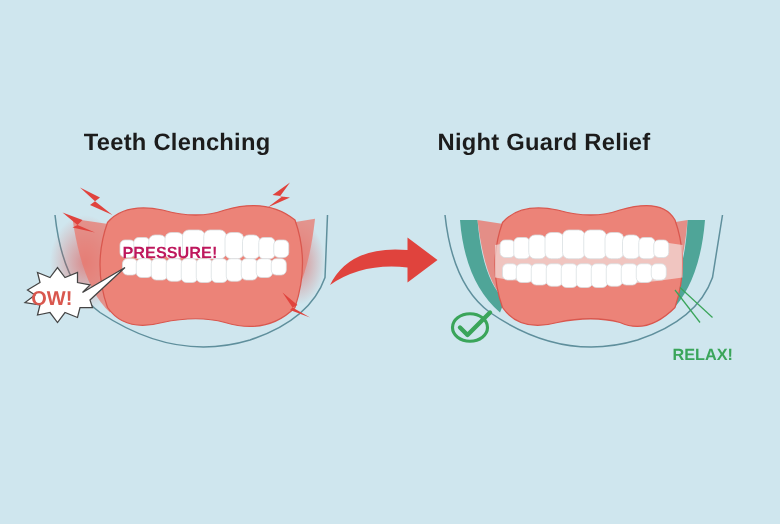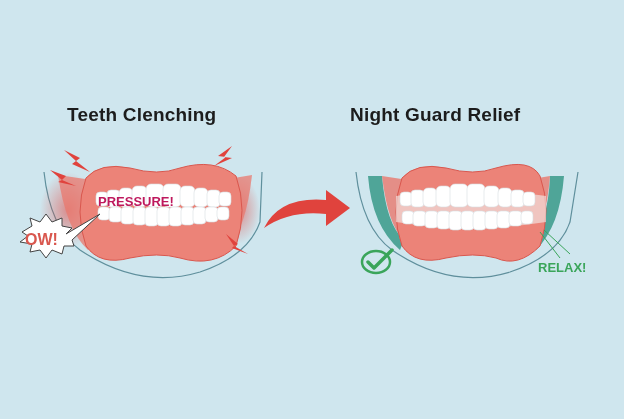--- a/index.html
+++ b/index.html
@@ -110,13 +110,13 @@
   <line x1="544" y1="230" x2="570" y2="254" stroke="#3aa55a" stroke-width="1"></line>
 
   <g>
     <ellipse cx="376" cy="262" rx="14" ry="11" fill="none" stroke="#3aa55a" stroke-width="2.5"></ellipse>
     <path d="M368 262 L374 268 L392 250" fill="none" stroke="#3aa55a" stroke-width="3.5" stroke-linecap="round" stroke-linejoin="round"></path>
   </g>
 </svg>
 
 <div class="label" style="left:98px; top:150px; font-size:13px; color:#be185d;margin-top:44px;">PRESSURE!</div>
 <div class="label" style="left:25px; top:231px; font-size:16px; color:#d9574e;">OW!</div>
-<div class="label" style="left:538px; top:260px; font-size:13px; color:#3aa55a;">RELAX!</div>
+<div class="label" style="left:538px; top:276px; font-size:13px; color:#3aa55a;">RELAX!</div>
 
 </body></html>

